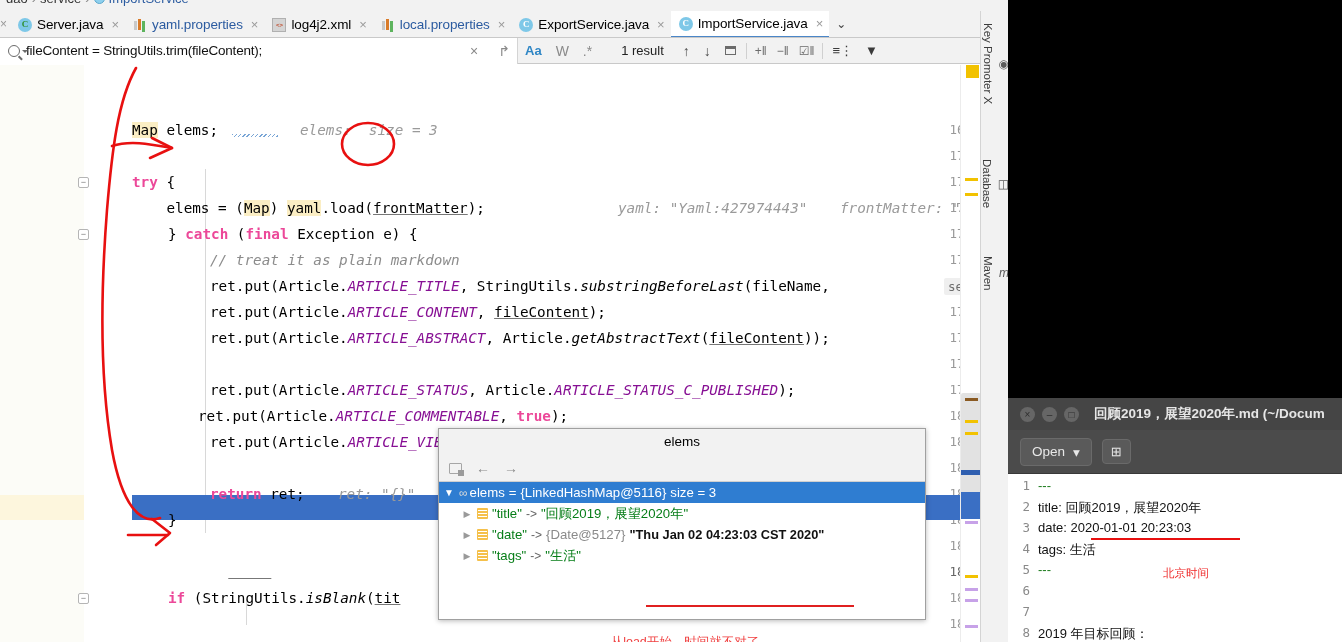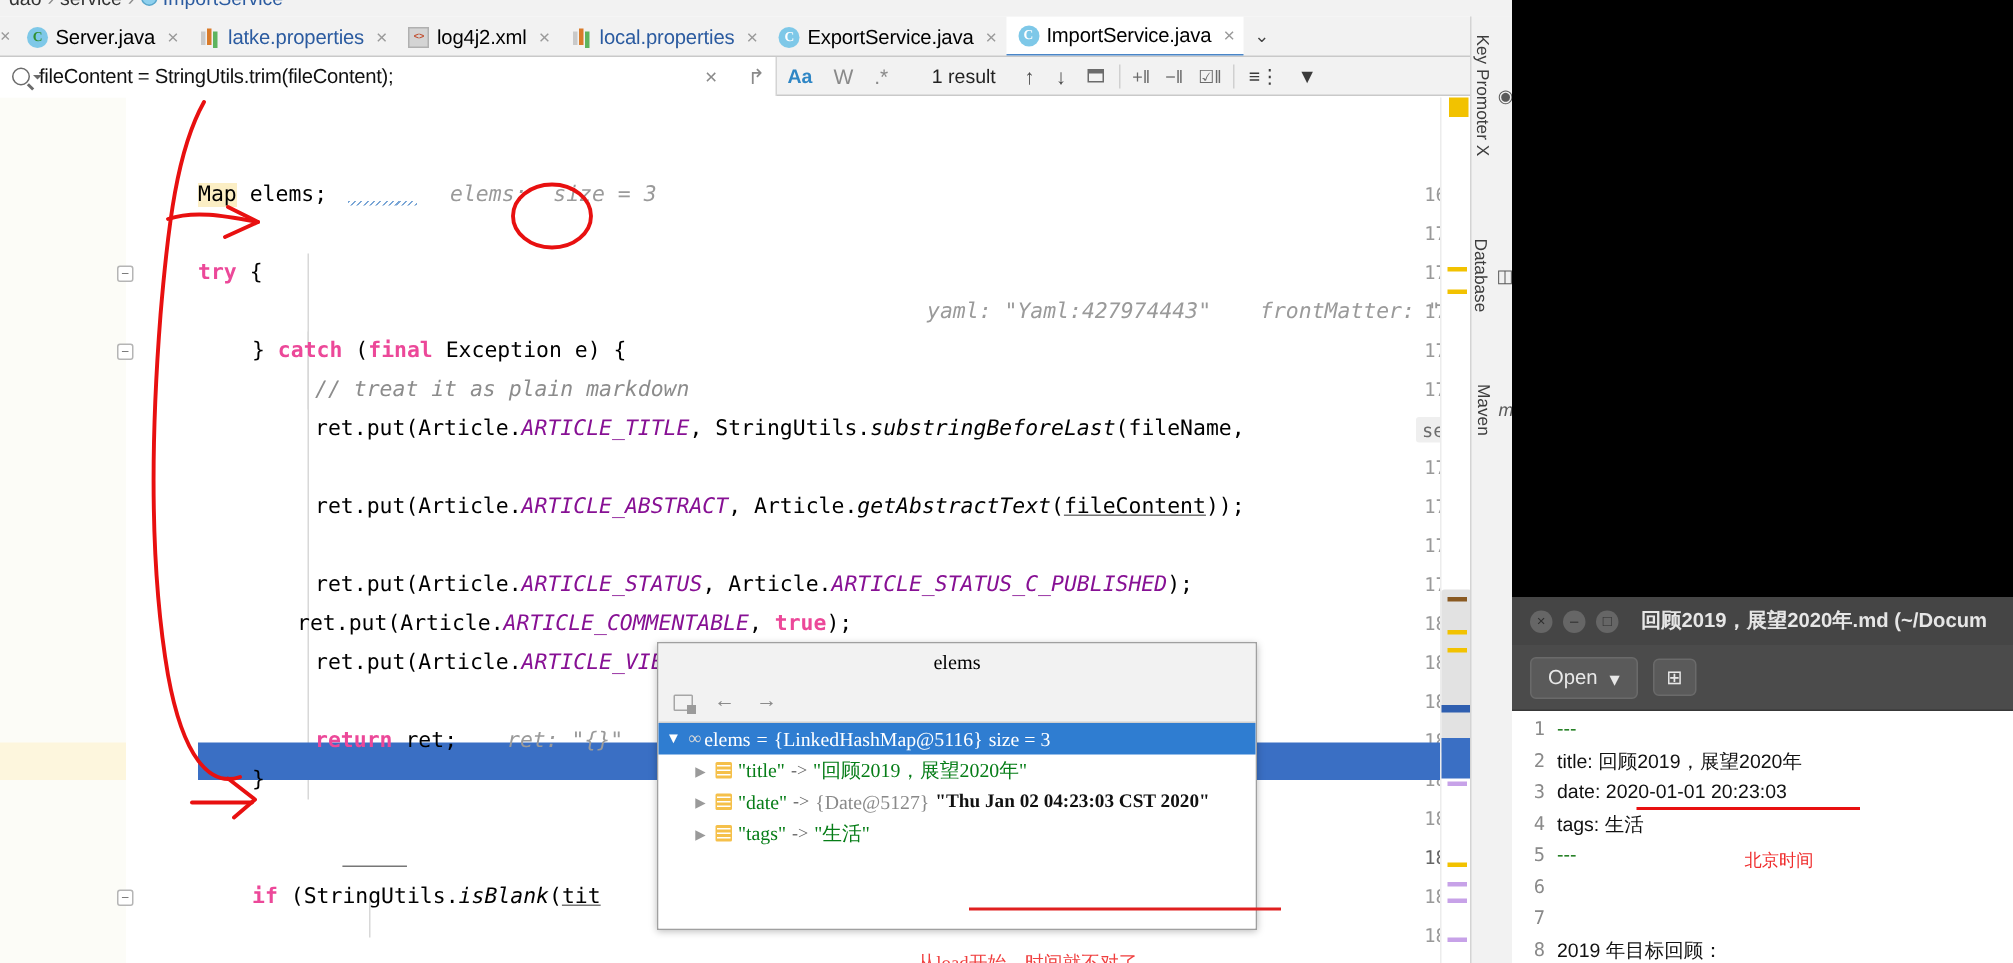--- a/index.html
+++ b/index.html
@@ -188,24 +188,23 @@
   .ts-item {
     position:absolute; left:0; width:28px;
     writing-mode: vertical-rl; text-orientation: mixed;
     font-size:11.5px; color:#3c3c3c; text-align:left;
     display:flex; flex-direction:column; align-items:center; gap:5px;
   }
   .ts-ico { font-size:12px; color:#5a5a5a; writing-mode: horizontal-tb; }
 
   
   .dbg {
-    position:absolute; left:438px; top:428px; width:400px; height:192px;
+    position:absolute; left:438px; top:428px; width:488px; height:192px;
     background:#f2f2f2; border:1px solid #a0a0a0;
     box-shadow: 0 1px 5px rgba(0,0,0,0.28);
-    font-family: Liberation Serif, serif;
   }
   .dbg-title {
     height:26px; line-height:26px; text-align:center;
     font-size:13.5px; color:#000; background:#f2f2f2;
   }
   .dbg-toolbar {
     height:27px; background:#f2f2f2; border-bottom:1px solid #d0d0d0;
     display:flex; align-items:center; gap:14px; padding-left:10px;
   }
   .dbg-tb-ico { color:#8b8b8b; font-size:14px; }
@@ -312,21 +311,21 @@
       <div class="tab-scroll-edge">×</div>
 
       <div class="tab">
         <span class="ico ico-java ico-java-g"></span>
         <span class="tlabel">Server.java</span>
         <span class="tclose">×</span>
       </div>
 
       <div class="tab blue">
         <span class="ico ico-props"></span>
-        <span class="tlabel">latke.properties</span>
+        <span class="tlabel">yaml.properties</span>
         <span class="tclose">×</span>
       </div>
 
       <div class="tab">
         <span class="ico ico-xml"></span>
         <span class="tlabel">log4j2.xml</span>
         <span class="tclose">×</span>
       </div>
 
       <div class="tab blue">
@@ -413,30 +412,32 @@
 
       <div class="sel-row2" style="left:132px; top:430px; width:848px;"></div>
 
       <div class="code-layer">
 
         <div class="cl" style="top:52px;"><span class="hl-ident">Map</span> elems;</div>
         <div class="cl hint" style="left:300px; top:52px;">elems:  size = 3</div>
         <div class="squiggle" style="left:232px; top:69px; width:46px;"></div>
 
         <div class="cl" style="top:104px;"><span class="kw">try</span> {</div>
+        <div class="cl" style="top:130px;">    elems = (<span class="hl-ident">Map</span>) <span class="hl-ident">yaml</span>.load(<span class="u">frontMatter</span>);</div>
         <div class="cl hint" style="left:618px; top:130px;">yaml: "Yaml:427974443"</div>
         <div class="cl hint" style="left:840px; top:130px;">frontMatter: "</div>
 
         <div class="cl" style="left:168px; top:156px;">} <span class="kw">catch</span> (<span class="kw">final</span> Exception e) {</div>
 
         <div class="cl cmt" style="left:210px; top:182px;">// treat it as plain markdown</div>
 
         <div class="cl" style="left:210px; top:208px;">ret.put(Article.<span class="fld">ARTICLE_TITLE</span>, StringUtils.<span class="mth">substringBeforeLast</span>(fileName,</div>
         <div class="chip-hint" style="left:944px; top:213px;">sepa</div>
 
+        <div class="cl" style="left:210px; top:234px;">ret.put(Article.<span class="fld">ARTICLE_CONTENT</span>, <span class="u">fileContent</span>);</div>
 
         <div class="cl" style="left:210px; top:260px;">ret.put(Article.<span class="fld">ARTICLE_ABSTRACT</span>, Article.<span class="mth">getAbstractText</span>(<span class="u">fileContent</span>));</div>
         <div class="cl hint" style="left:958px; top:260px;">fil</div>
 
 
         <div class="cl" style="left:210px; top:312px;">ret.put(Article.<span class="fld">ARTICLE_STATUS</span>, Article.<span class="fld">ARTICLE_STATUS_C_PUBLISHED</span>);</div>
 
         <div class="cl" style="left:198px; top:338px;">ret.put(Article.<span class="fld">ARTICLE_COMMENTABLE</span>, <span class="kw">true</span>);</div>
 
         <div class="cl" style="left:210px; top:364px;">ret.put(Article.<span class="fld">ARTICLE_VIEW_PWD</span>, <span class="str">""</span>);</div>

